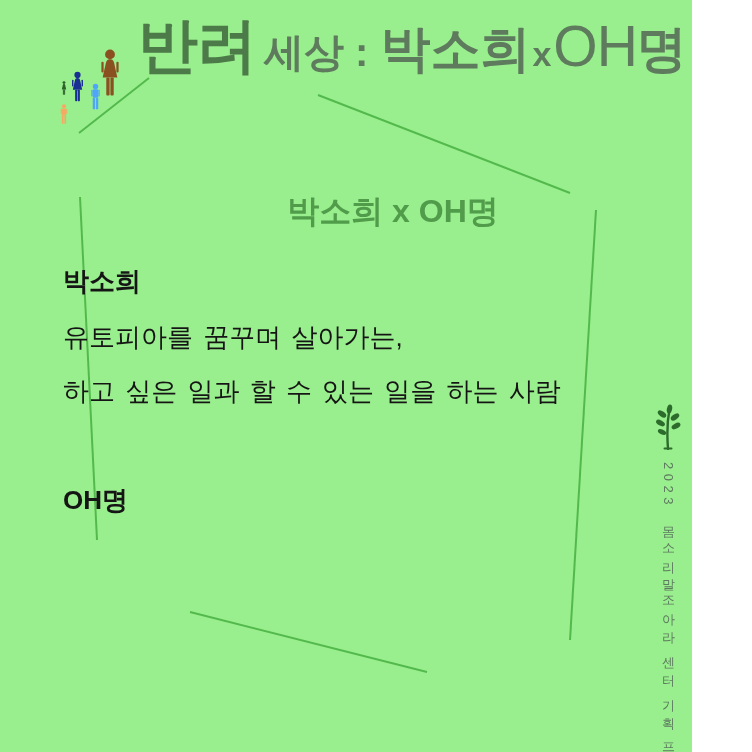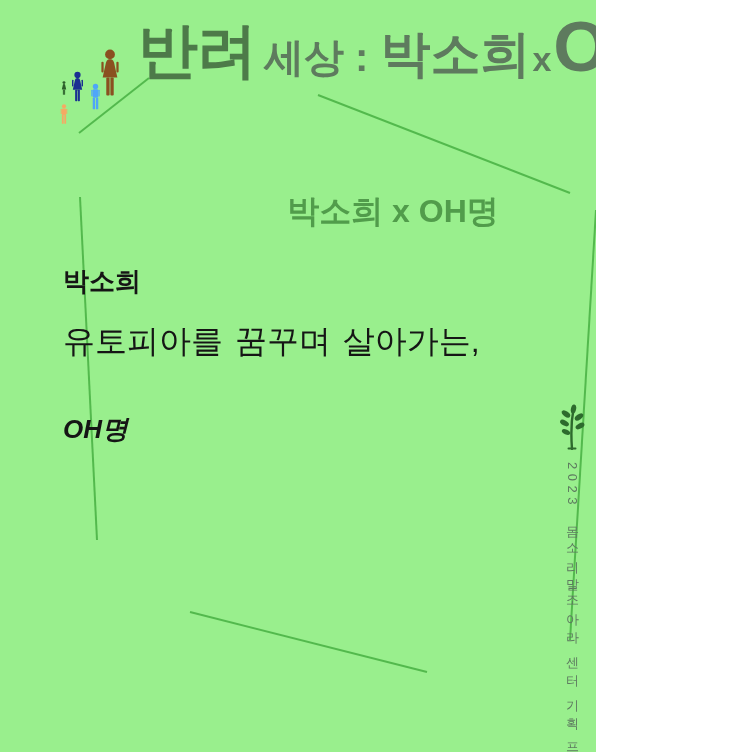--- a/index.html
+++ b/index.html
@@ -13,57 +13,57 @@
     --plant:#2D6B2D;
     --p-green:#2C5F2A;
     --p-navy:#1A2F92;
     --p-brown:#8A5020;
     --p-lightblue:#4FA6F8;
     --p-orange:#F5A963;
   }
   html,body{margin:0;padding:0;}
   body{font-family:"Liberation Sans","DejaVu Sans",sans-serif;}
   .poster{
-    position:relative;width:596px;height:752px;
+    position:relative;width:692px;height:752px;
     background:var(--bg);overflow:hidden;
   }
   
   .decor-svg{position:absolute;left:0;top:0;z-index:1;pointer-events:none;}
   .decor-svg line{stroke:var(--decor-line);stroke-width:2;opacity:.9;}
 
   
   .header-title{
     position:absolute;left:138px;top:6px;z-index:2;
     display:flex;align-items:baseline;white-space:nowrap;
   }
   .t-main{font-size:60px;font-weight:900;color:var(--title-primary);letter-spacing:-1px;}
   .t-sub{font-size:40px;font-weight:800;color:var(--title-secondary);margin-left:8px;margin-right:12px;}
   .t-name{font-size:50px;font-weight:800;color:var(--title-secondary);}
   .t-x{font-size:34px;font-weight:600;color:var(--title-secondary);margin:0 2px;}
-  .t-oh{font-size:71px;font-weight:700;color:var(--title-secondary);letter-spacing:-1px;text-align:center;}
+  .t-oh{font-size:57px;font-weight:400;color:var(--title-secondary);letter-spacing:-1px;text-align:center;}
 
   .people{position:absolute;left:56px;top:45px;width:72px;height:82px;z-index:2;}
   .person{position:absolute;}
   .fill-green{fill:var(--p-green);}
   .fill-navy{fill:var(--p-navy);}
   .fill-brown{fill:var(--p-brown);}
   .fill-lightblue{fill:var(--p-lightblue);}
   .fill-orange{fill:var(--p-orange);}
 
   
   .profile{position:absolute;left:63px;top:190px;width:660px;z-index:2;}
   .profile h2{
     margin:0;font-size:32px;font-weight:800;color:var(--section-heading);
     letter-spacing:0px;
     text-align:center;
   }
   .p-name{margin:30px 0 0 0;font-size:26px;font-weight:800;color:var(--body-text);}
-  .p-line{margin:19px 0 0 0;font-size:32px;font-weight:400;color:var(--body-text);word-spacing:3px;}
+  .p-line{margin:19px 0 0 0;font-size:26px;font-weight:400;color:var(--body-text);word-spacing:3px;}
   .p-line.first{margin-top:21px;}
-  .p-name.second{margin-top:48px;font-style:italic;}
+  .p-name.second{margin-top:74px;}
 
   
   .credit{position:absolute;right:0;top:404px;width:48px;z-index:2;text-align:center;}
   .plant{display:block;margin:0 auto 12px auto;}
   .credit-text{
     display:inline-block;
     writing-mode:vertical-rl;text-orientation:mixed;
     font-size:13px;letter-spacing:4.5px;color:var(--credit-text);
     white-space:nowrap;
   }
@@ -129,20 +129,21 @@
     <span class="t-x">x</span>
     <span class="t-oh">OH</span>
     <span class="t-name">명</span>
   </div>
 
   <div class="profile">
     <h2>박소희 x OH명</h2>
 
     <p class="p-name">박소희</p>
     <p class="p-line first">유토피아를 꿈꾸며 살아가는,</p>
+    <p class="p-line">하고 싶은 일과 할 수 있는 일을 하는 사람</p>
 
     <p class="p-name second">OH명</p>
   </div>
 
   <div class="credit">
     <svg class="plant" width="32" height="46" viewBox="0 0 32 46" fill="var(--plant)" stroke="var(--plant)">
       <path d="M16 45 C15 32 15 18 17.5 5" fill="none" stroke-width="2.4" stroke-linecap="round"></path>
       <path d="M12.5 44.5 h7" fill="none" stroke-width="2" stroke-linecap="round"></path>
       <ellipse cx="17.5" cy="5" rx="2.6" ry="4.6" transform="rotate(12 17.5 5)" stroke="none"></ellipse>
       <ellipse cx="23" cy="13" rx="2.6" ry="4.8" transform="rotate(55 23 13)" stroke="none"></ellipse>

